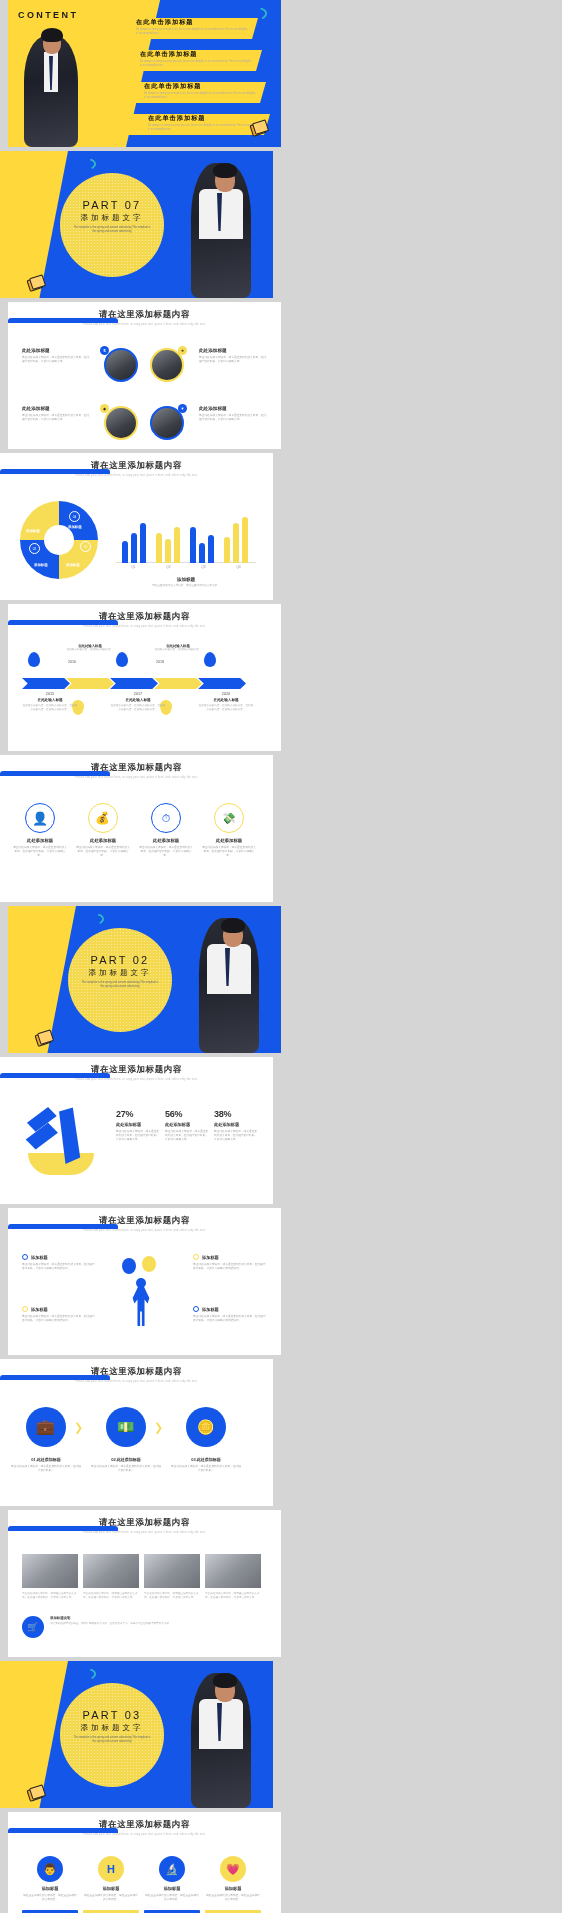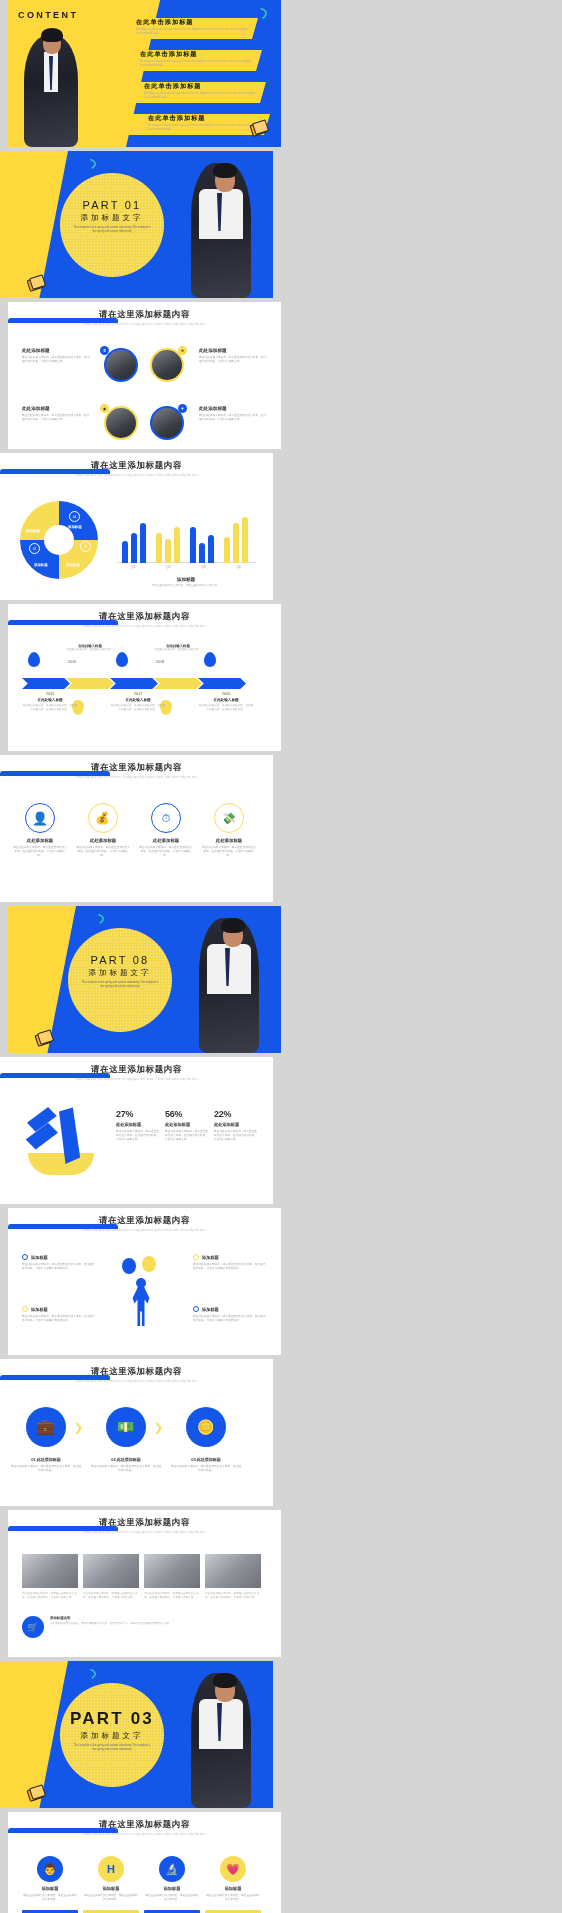--- a/index.html
+++ b/index.html
@@ -104,21 +104,21 @@
   </div>
   <div class="swirl" style="right:14px;top:8px;width:11px;height:11px;"></div>
   <div class="book" style="right:16px;bottom:12px;width:14px;height:12px;"></div>
 </div>
 
 <div class="slide right">
   <div class="blue-fill"></div>
   <div class="yel-wedge dotbg" style="width:68px;clip-path:polygon(0 0,100% 0,58% 100%,0 100%);"></div>
   <div class="circ-yellow" style="left:60px;top:22px;width:104px;height:104px;"></div>
   <div style="position:absolute;left:60px;top:48px;width:104px;text-align:center;">
-    <div style="font-size:11px;letter-spacing:2.2px;color:#1a1a1a;">PART 01</div>
+    <div style="font-size:11px;letter-spacing:2.2px;color:#1a1a1a;">PART 07</div>
     <div style="font-size:7.5px;letter-spacing:3px;color:#1a1a1a;margin-top:2px;">添加标题文字</div>
     <div class="tiny" style="width:80px;margin:3px auto 0;color:#6d6d6d;">This template is the spring and autumn advertising This template is the spring and autumn advertising</div>
   </div>
   <div class="person" style="right:22px;top:12px;width:60px;height:135px;">
     <div class="shirt" style="left:8px;top:26px;width:44px;height:50px;border-radius:6px 6px 0 0;"></div>
     <div class="tie" style="left:26px;top:30px;width:5px;height:38px;clip-path:polygon(0 0,100% 0,72% 100%,28% 100%);"></div>
     <div class="head" style="left:24px;top:4px;width:20px;height:25px;"></div>
     <div class="hair" style="left:22px;top:0px;width:24px;height:15px;"></div>
   </div>
   <div class="swirl" style="left:86px;top:8px;width:10px;height:10px;"></div>
@@ -270,21 +270,21 @@
     <div class="sub" style="margin-top:5px;font-size:4.4px;">此处添加标题</div>
     <div class="body-t" style="margin-top:3px;">单击此处添加文字说明，或者通过复制您的文本后，在此框中选择粘贴，并选择只保留文字。</div>
   </div>
 </div>
 
 <div class="slide left">
   <div class="blue-fill"></div>
   <div class="yel-wedge dotbg" style="width:68px;clip-path:polygon(0 0,100% 0,58% 100%,0 100%);"></div>
   <div class="circ-yellow" style="left:60px;top:22px;width:104px;height:104px;"></div>
   <div style="position:absolute;left:60px;top:48px;width:104px;text-align:center;">
-    <div style="font-size:11px;letter-spacing:2.2px;color:#1a1a1a;">PART 08</div>
+    <div style="font-size:11px;letter-spacing:2.2px;color:#1a1a1a;">PART 02</div>
     <div style="font-size:7.5px;letter-spacing:3px;color:#1a1a1a;margin-top:2px;">添加标题文字</div>
     <div class="tiny" style="width:80px;margin:3px auto 0;color:#6d6d6d;">This template is the spring and autumn advertising This template is the spring and autumn advertising</div>
   </div>
   <div class="person" style="right:22px;top:12px;width:60px;height:135px;">
     <div class="shirt" style="left:8px;top:26px;width:44px;height:50px;border-radius:6px 6px 0 0;"></div>
     <div class="tie" style="left:26px;top:30px;width:5px;height:38px;clip-path:polygon(0 0,100% 0,72% 100%,28% 100%);"></div>
     <div class="head" style="left:24px;top:4px;width:20px;height:25px;"></div>
     <div class="hair" style="left:22px;top:0px;width:24px;height:15px;"></div>
   </div>
   <div class="swirl" style="left:86px;top:8px;width:10px;height:10px;"></div>
@@ -307,21 +307,21 @@
     <div class="pct">27%</div>
     <div class="sub" style="margin-top:3px;font-size:4.2px;">此处添加标题</div>
     <div class="body-t" style="margin-top:3px;">单击此处添加文字说明，或者通过复制您的文本后，在此框中选择粘贴，并选择只保留文字。</div>
   </div>
   <div style="position:absolute;left:165px;top:52px;width:45px;">
     <div class="pct">56%</div>
     <div class="sub" style="margin-top:3px;font-size:4.2px;">此处添加标题</div>
     <div class="body-t" style="margin-top:3px;">单击此处添加文字说明，或者通过复制您的文本后，在此框中选择粘贴，并选择只保留文字。</div>
   </div>
   <div style="position:absolute;left:214px;top:52px;width:45px;">
-    <div class="pct">22%</div>
+    <div class="pct">38%</div>
     <div class="sub" style="margin-top:3px;font-size:4.2px;">此处添加标题</div>
     <div class="body-t" style="margin-top:3px;">单击此处添加文字说明，或者通过复制您的文本后，在此框中选择粘贴，并选择只保留文字。</div>
   </div>
 </div>
 
 <div class="slide left">
   <div class="hdr">
     <div class="bar"></div>
     <div class="t">请在这里添加标题内容</div>
     <div class="s">Please add your text content here, or copy your text, paste it here, and select only the text.</div>
@@ -414,21 +414,21 @@
     <div style="font-size:3.4px;font-weight:bold;color:#333;">添加标题说明</div>
     <div class="tiny" style="margin-top:2px;">为了更好地保障您的权益，请您详细阅读以下条款，在您使用本产品，即表示您已经阅读并同意以下条款。</div>
   </div>
 </div>
 
 <div class="slide right">
   <div class="blue-fill"></div>
   <div class="yel-wedge dotbg" style="width:68px;clip-path:polygon(0 0,100% 0,58% 100%,0 100%);"></div>
   <div class="circ-yellow" style="left:60px;top:22px;width:104px;height:104px;"></div>
   <div style="position:absolute;left:60px;top:48px;width:104px;text-align:center;">
-    <div style="font-size:17px;letter-spacing:2.2px;color:#1a1a1a;font-weight:bold;">PART 03</div>
+    <div style="font-size:11px;letter-spacing:2.2px;color:#1a1a1a;">PART 03</div>
     <div style="font-size:7.5px;letter-spacing:3px;color:#1a1a1a;margin-top:2px;">添加标题文字</div>
     <div class="tiny" style="width:80px;margin:3px auto 0;color:#6d6d6d;">This template is the spring and autumn advertising This template is the spring and autumn advertising</div>
   </div>
   <div class="person" style="right:22px;top:12px;width:60px;height:135px;">
     <div class="shirt" style="left:8px;top:26px;width:44px;height:50px;border-radius:6px 6px 0 0;"></div>
     <div class="tie" style="left:26px;top:30px;width:5px;height:38px;clip-path:polygon(0 0,100% 0,72% 100%,28% 100%);"></div>
     <div class="head" style="left:24px;top:4px;width:20px;height:25px;"></div>
     <div class="hair" style="left:22px;top:0px;width:24px;height:15px;"></div>
   </div>
   <div class="swirl" style="left:86px;top:8px;width:10px;height:10px;"></div>

